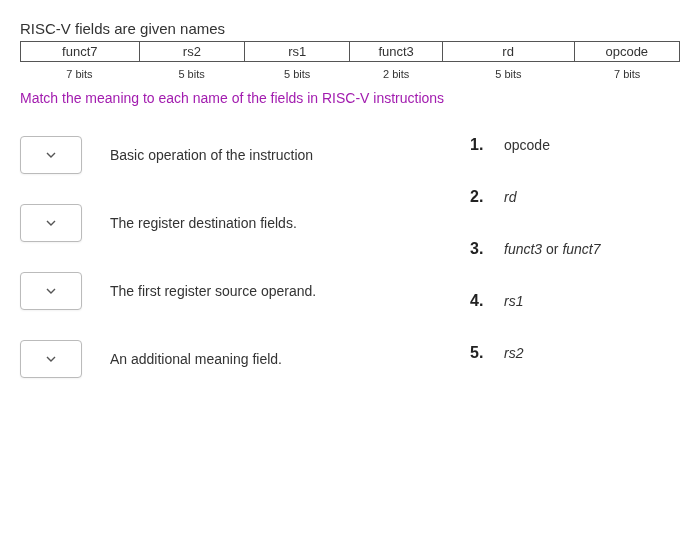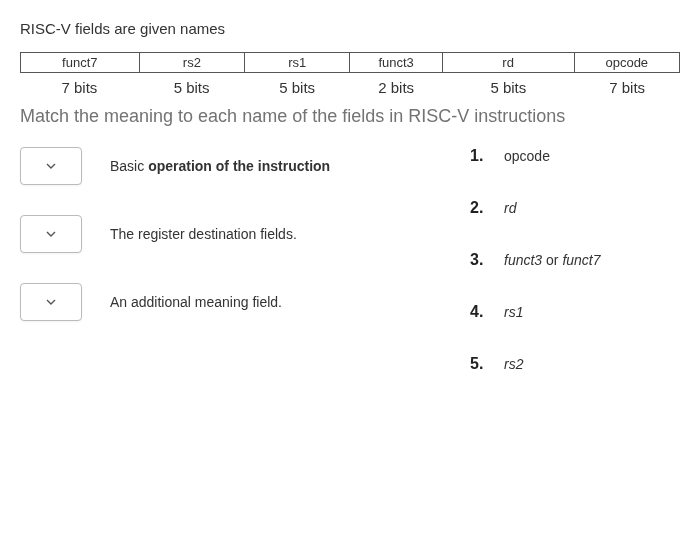--- a/index.html
+++ b/index.html
@@ -10,48 +10,48 @@
     body {
       font-family: -apple-system, BlinkMacSystemFont, "Segoe UI", Arial, sans-serif;
       background: #fff;
       padding: 20px;
       width: 700px;
       color: #333;
     }
     .title {
       font-size: 15px;
       color: #333;
-      margin-bottom: 15px;
+      margin-bottom: 4px;
     }
     .field-table {
       width: 100%;
       border-collapse: collapse;
       margin-bottom: 6px;
     }
     .field-table td {
       border: 1px solid #555;
       text-align: center;
       font-size: 13px;
       padding: 2px 0;
       color: #333;
     }
     .bits-row {
       display: flex;
       width: 100%;
       margin-bottom: 10px;
     }
     .bits-cell {
       text-align: center;
-      font-size: 15px;
+      font-size: 11px;
       color: #333;
     }
     .instructions {
-      color: #737373;
-      font-size: 18px;
-      margin-bottom: 20px;
+      color: #a21caf;
+      font-size: 14px;
+      margin-bottom: 30px;
     }
     .content-row {
       display: flex;
       align-items: flex-start;
     }
     .matching-col {
       flex: 0 0 430px;
     }
     .options-col {
       flex: 1;
@@ -77,21 +77,21 @@
     }
     .chevron {
       width: 10px;
       height: 6px;
     }
     .match-text {
       font-size: 14px;
       color: #333;
     }
     .match-text .bold {
-      font-weight: 700;
+      font-weight: 400;
     }
     .option-row {
       display: flex;
       align-items: baseline;
       margin-bottom: 34px;
       font-size: 14px;
     }
     .option-num {
       font-weight: 700;
       font-size: 16px;
@@ -155,20 +155,28 @@
     <div class="match-row">
       <div class="dropdown">
         <svg class="chevron" viewBox="0 0 10 6">
             <path d="M1 1 L5 5 L9 1" stroke="#555" stroke-width="1.4" fill="none"></path>
           </svg>
       </div>
       <div class="match-text">The register destination fields.</div>
     </div>
 
 
+    <div class="match-row">
+      <div class="dropdown">
+        <svg class="chevron" viewBox="0 0 10 6">
+            <path d="M1 1 L5 5 L9 1" stroke="#555" stroke-width="1.4" fill="none"></path>
+          </svg>
+      </div>
+      <div class="match-text">The first register source operand.</div>
+    </div>
 
     <div class="match-row">
       <div class="dropdown">
         <svg class="chevron" viewBox="0 0 10 6">
             <path d="M1 1 L5 5 L9 1" stroke="#555" stroke-width="1.4" fill="none"></path>
           </svg>
       </div>
       <div class="match-text">An additional meaning field.</div>
     </div>
 

